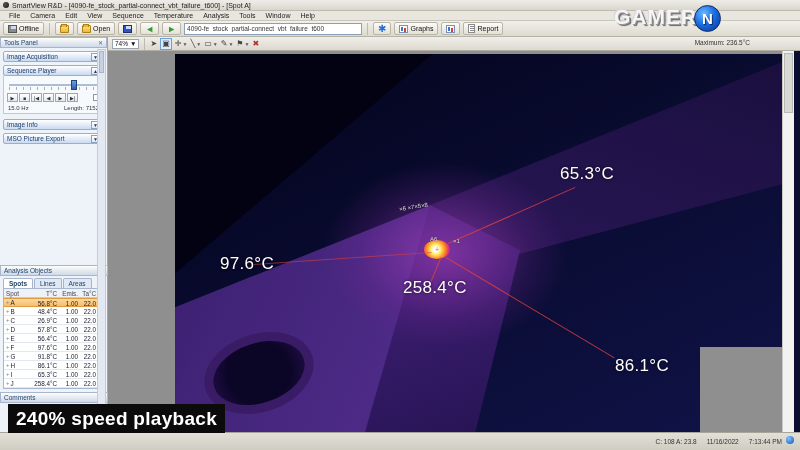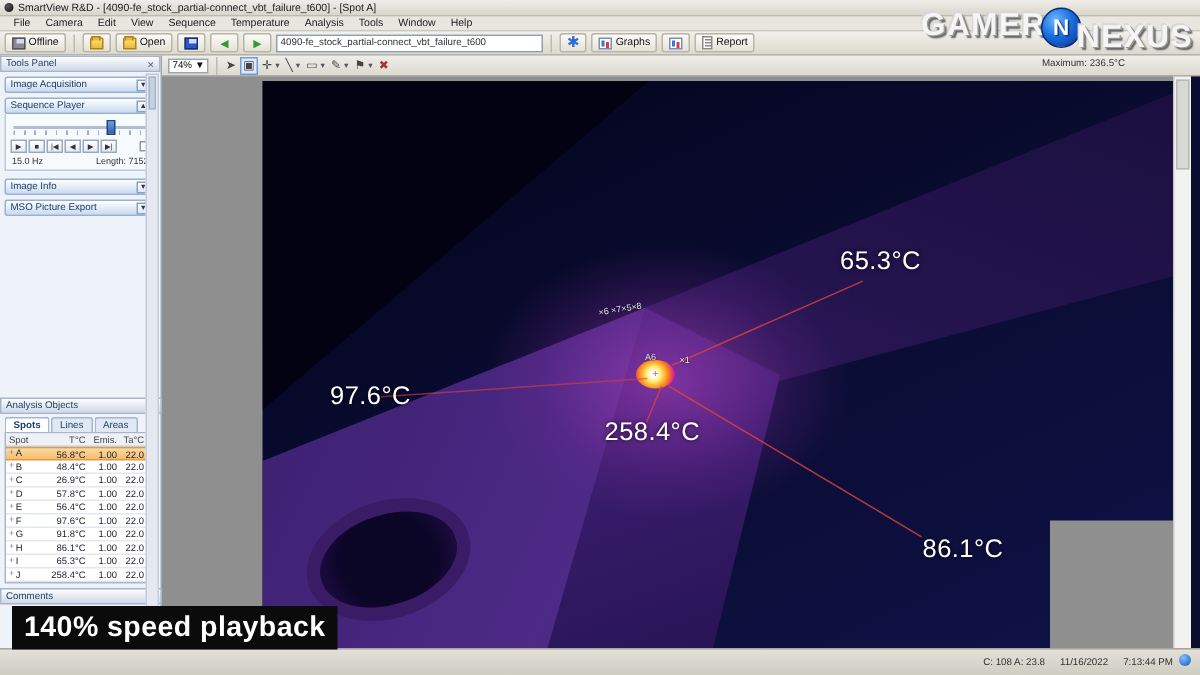--- a/index.html
+++ b/index.html
@@ -378,20 +378,19 @@
 </div>
 
 <div class="statusbar">
   <span>C: 108  A: 23.8</span>
   <span>11/16/2022</span>
   <span>7:13:44 PM</span>
   <span class="tray-dot"></span>
 </div>
 
 <div class="playback-overlay">
-  <span>140% speed playback</span>
+  <span>240% speed playback</span>
 </div>
 
 <div class="gnlogo">
   <span class="gn-word gn-g">GAMERS</span>
   <span class="gn-globe">N</span>
-  <span class="gn-word gn-n">NEXUS</span>
 </div>
 
 </body></html>

